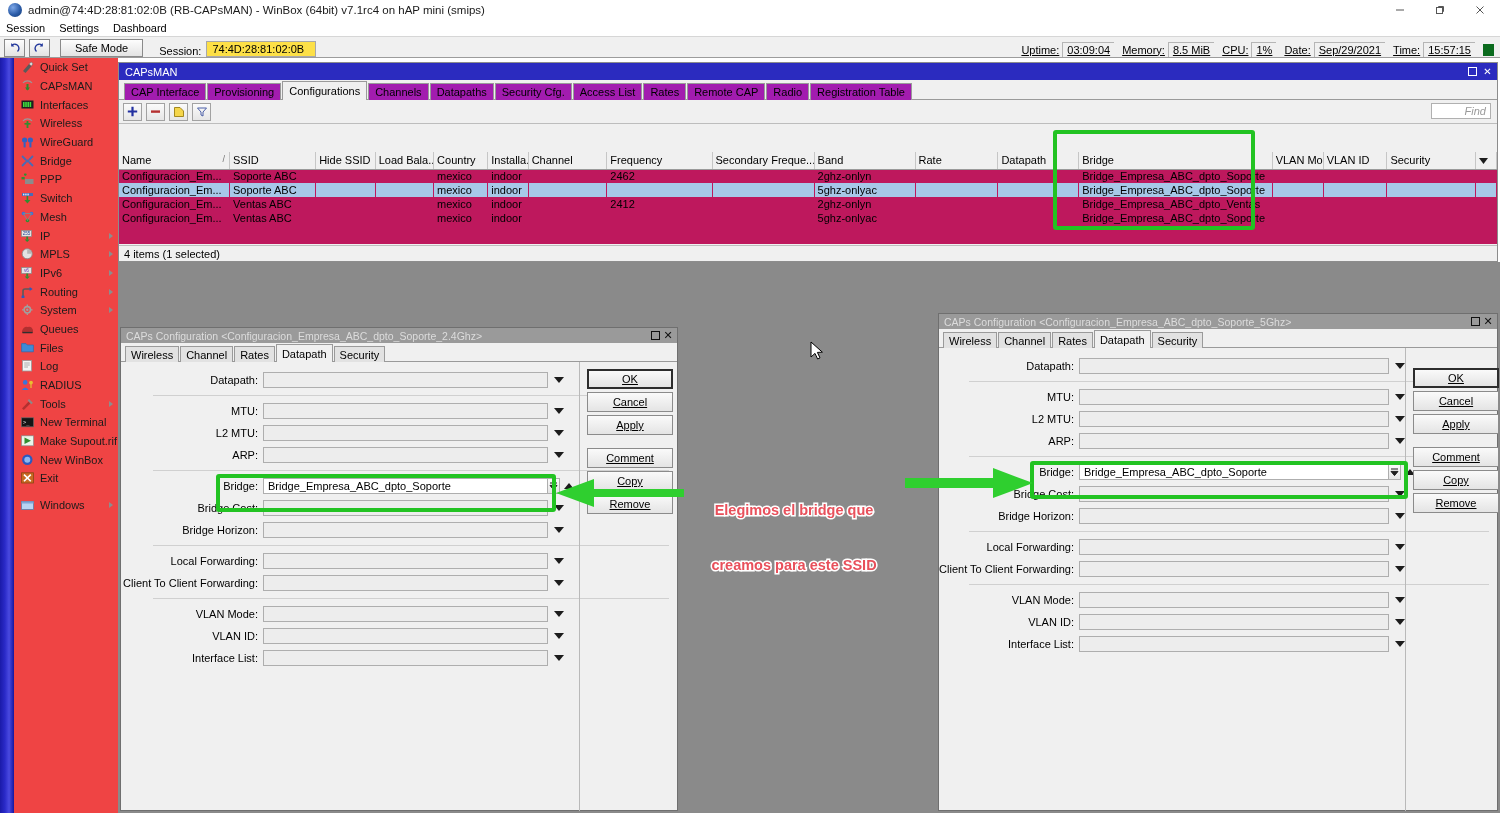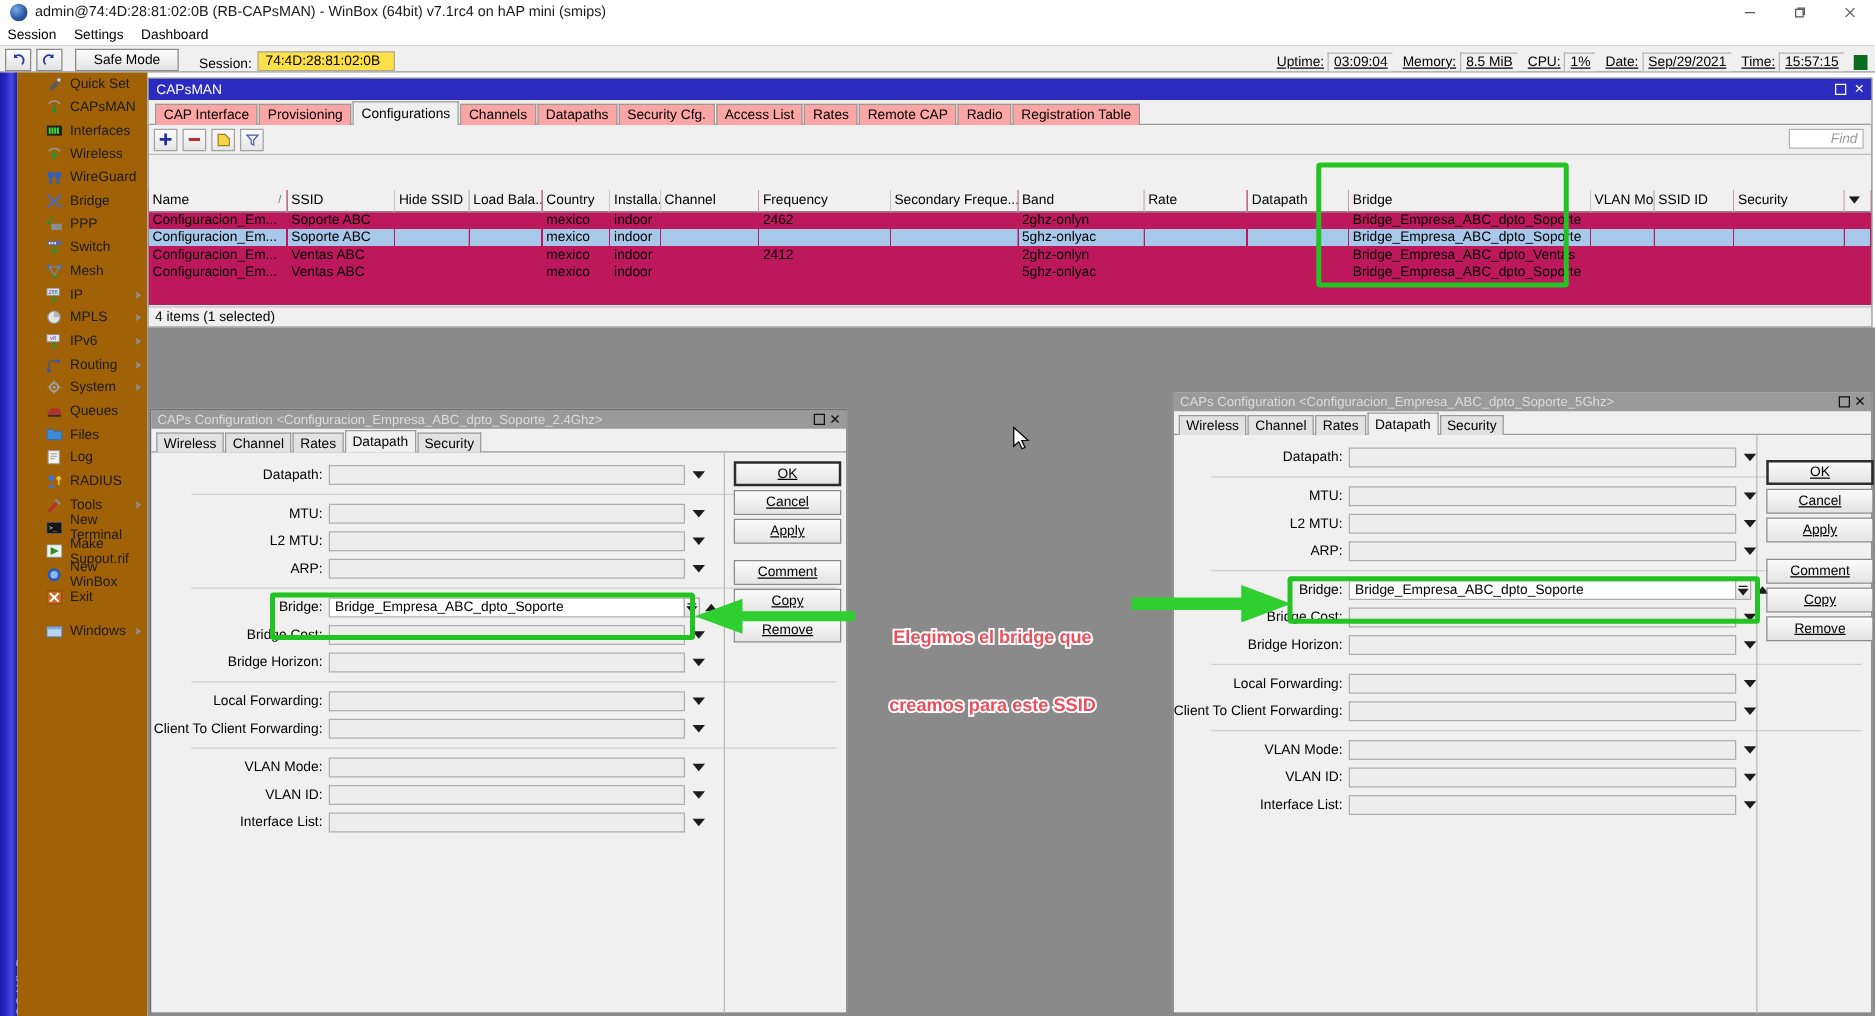--- a/index.html
+++ b/index.html
@@ -78,22 +78,21 @@
     background: linear-gradient(90deg,#1a1aa8 0%, #2a2ac8 35%, #4a4ae0 65%, #1616a0 100%);
   }
   .navstrip-text {
     position: absolute; left: -42px; bottom: 6px; width: 120px;
     transform: rotate(-90deg); transform-origin: center;
     color: #dcdcf4; font-size: 11px; letter-spacing: .3px; white-space: nowrap;
     text-align: center;
   }
   .navlist {
     position: absolute; left: 14px; top: 58px; width: 104px; height: 755px;
-    background: #a16207;
-    padding-left: 16px;
+    background: #ef4444;
   }
   .navitem {
     height: 18.7px; display: flex; align-items: center; padding-left: 6px;
     font-size: 11px; color: #1b1b1b; position: relative;
   }
   .navicon {
     width: 14px; height: 13px; margin-right: 6px; flex: none;
     display: flex; align-items: center; justify-content: center;
     font-size: 10px; line-height: 1;
   }
@@ -119,21 +118,21 @@
     color: #fff; font-size: 10px; line-height: 1;
   }
   .cm-title-btn .sq { width: 9px; height: 9px; border: 1.5px solid #fff; }
   .cm-tabs {
     height: 20px; display: flex; align-items: flex-end;
     border-bottom: 1px solid #9a9a9a; padding-left: 5px; background: #f0f0f0;
   }
   .cm-tab {
     height: 17px; padding: 0 6px; font-size: 11px;
     display: flex; align-items: center;
-    border: 1px solid #9a9a9a; border-bottom: none; background: #fca5a5;
+    border: 1px solid #9a9a9a; border-bottom: none; background: #a21caf;
     margin-right: 1px; position: relative; top: 1px;
   }
   .cm-tab.active { background: #f0f0f0; height: 19px; top: 1px; z-index: 2; }
   .cm-toolrow {
     height: 24px; display: flex; align-items: center; padding-left: 4px;
     border-bottom: 1px solid #bdbdbd; position: relative;
   }
   .cm-toolbtn {
     width: 19px; height: 18px; margin-right: 4px;
     border: 1px solid #a2a2a2; background: linear-gradient(#fbfbfb,#e6e6e6);
@@ -643,21 +642,21 @@
               <th>Country</th>
               <th>Installa...</th>
               <th>Channel</th>
               <th>Frequency</th>
               <th>Secondary Freque...</th>
               <th>Band</th>
               <th>Rate</th>
               <th>Datapath</th>
               <th>Bridge</th>
               <th>VLAN Mo...</th>
-              <th>SSID ID</th>
+              <th>VLAN ID</th>
               <th>Security</th>
               <th class="hdr-drop"><svg width="9" height="6" viewBox="0 0 9 6">
                   <path d="M0 0 H9 L4.5 6 Z" fill="#1c1c1c"></path>
                 </svg></th>
             </tr>
         </thead>
         <tbody id="tbl-body">
             <tr class="">
               <td>Configuracion_Em...</td>
               <td>Soporte ABC</td>

